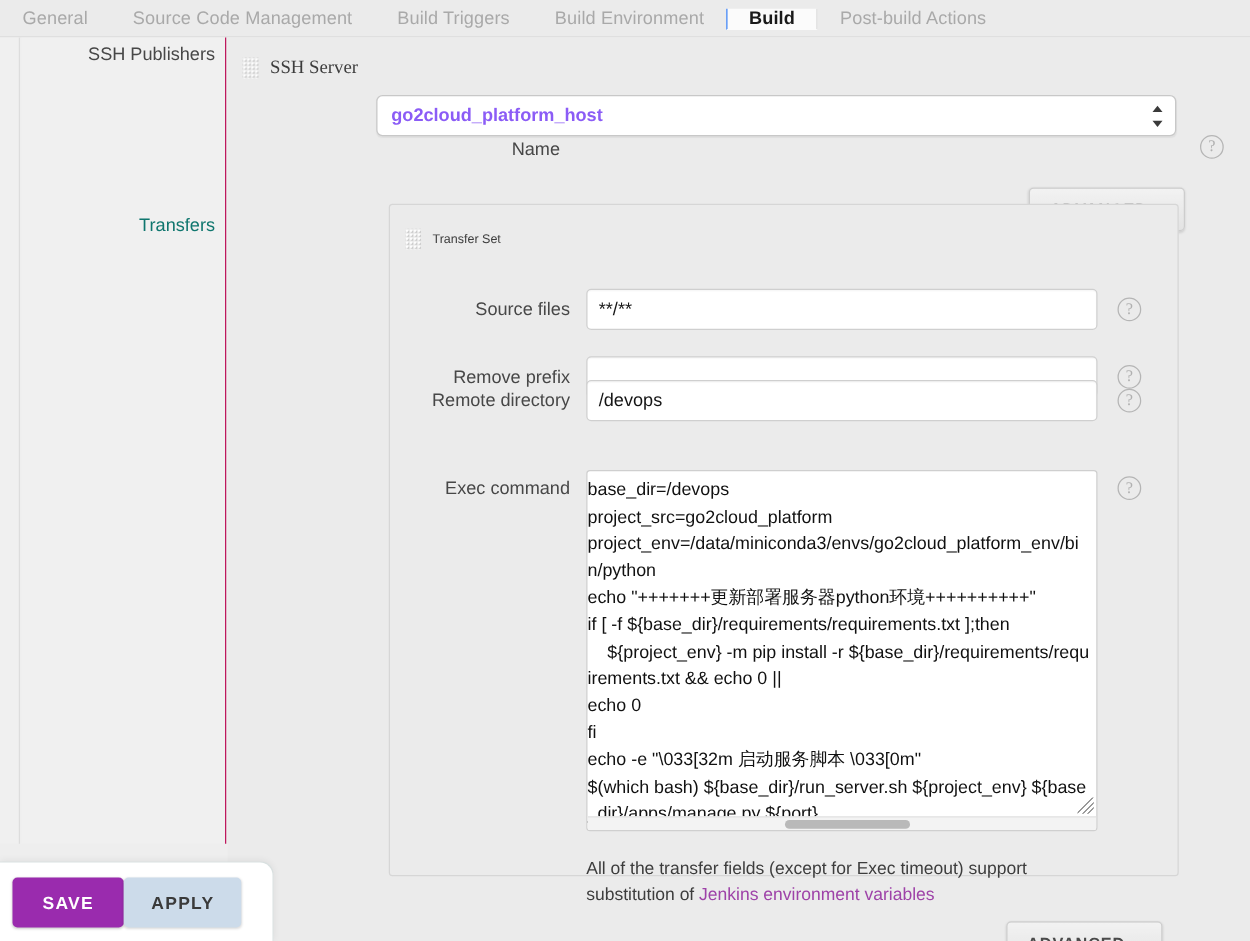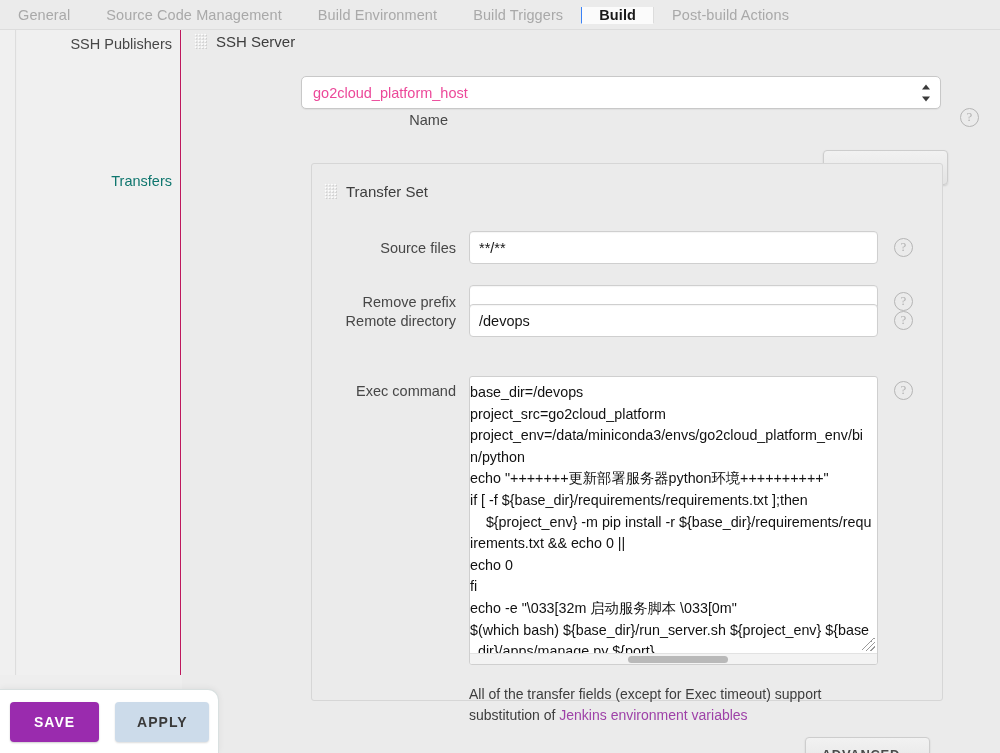--- a/index.html
+++ b/index.html
@@ -88,23 +88,24 @@
   .main {
     position: absolute;
     left: 182px; top: 0;
     width: 818px; height: 723px;
     background: #ebebeb;
   }
 
   
   .section-head {
     position: absolute;
-    left: 12px; top: 3px;
+    left: 12px; top: 16px;
     display: flex; align-items: center;
     gap: 9px;
+    font-family: Liberation Serif, serif;
   }
   .grip {
     width: 13px; height: 17px;
     background-image:
       radial-gradient(#ffffff 38%, transparent 40%),
       radial-gradient(#cdcdcd 38%, transparent 40%);
     background-size: 3.2px 3.2px, 3.2px 3.2px;
     background-position: 0 0, 1px 1px;
     opacity: .95;
   }
@@ -129,22 +130,23 @@
   }
   .sel {
     width: 100%; height: 100%;
     background: #ffffff;
     border: 1px solid #c8c8c8;
     border-radius: 5px;
     box-shadow: 0 1px 1px rgba(0,0,0,.05);
     display: flex; align-items: center;
     padding: 0 11px;
     font-size: 14.5px;
-    color: #ec4899;
+    color: #8b5cf6;
     position: relative;
+    font-weight: bold;
   }
   .sel .arrows {
     position: absolute; right: 10px; top: 50%;
     transform: translateY(-50%);
     width: 9px; height: 17px;
     display: flex; flex-direction: column;
     justify-content: space-between; align-items: center;
   }
   .sel .arrows i {
     display: block; width: 0; height: 0;
@@ -187,21 +189,21 @@
     left: 129px; top: 133px;
     width: 632px; height: 538px;
     background: #ebebeb;
     border: 1px solid #d6d6d6;
     border-radius: 3px;
   }
   .ts-head {
     position: absolute; left: 12px; top: 19px;
     display: flex; align-items: center; gap: 9px;
   }
-  .ts-title { font-size: 15px; color: #3d3d3d; text-align: right; }
+  .ts-title { font-size: 10px; color: #3d3d3d; text-align: right; }
 
   .field-row {
     position: absolute;
     left: 0; width: 632px;
     height: 33px;
     display: flex; align-items: center;
   }
   .field-label {
     width: 157px;
     text-align: right;
@@ -300,21 +302,20 @@
   .savebar {
     position: absolute;
     left: 0; bottom: 0;
     width: 219px; height: 64px;
     background: #ffffff;
     border-top: 1px solid #d9e0e0;
     border-right: 1px solid #d9e0e0;
     border-top-right-radius: 11px;
     box-shadow: 0 -1px 6px rgba(0,0,0,.06);
     display: flex; align-items: center;
-    gap: 16px;
     padding-left: 10px;
   }
   .btn-save {
     background: #9a2bae;
     color: #ffffff;
     border: none;
     border-radius: 4px;
     padding: 12px 24px;
     font-size: 14px;
     font-weight: bold;
@@ -339,24 +340,24 @@
 <div id="root">
 
   <div class="tabbar">
     <div class="tab">
         <span>General</span>
       </div>
     <div class="tab">
         <span>Source Code Management</span>
       </div>
     <div class="tab">
+        <span>Build Triggers</span>
+      </div>
+    <div class="tab">
         <span>Build Environment</span>
-      </div>
-    <div class="tab">
-        <span>Build Triggers</span>
       </div>
     <div class="tab active">
         <span>Build</span>
       </div>
     <div class="tab">
         <span>Post-build Actions</span>
       </div>
   </div>
 
   <div class="body">

